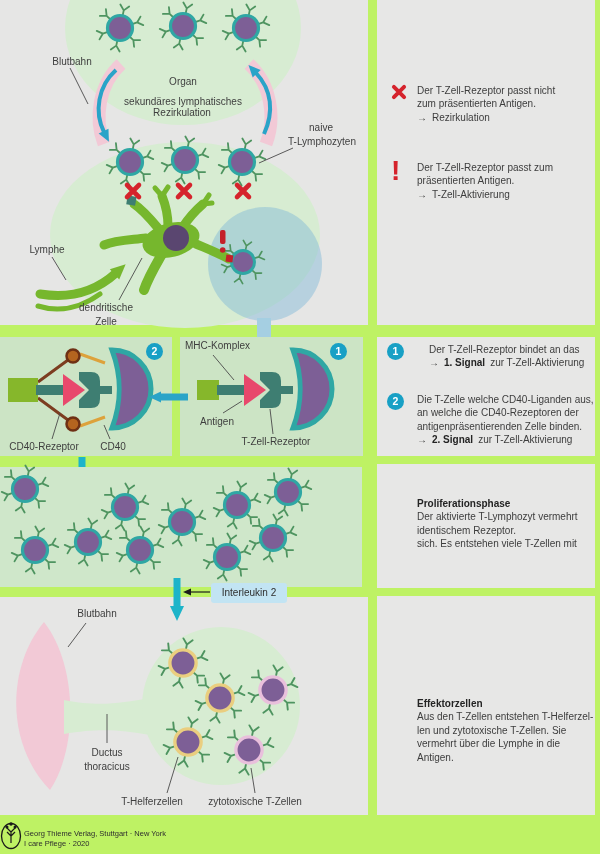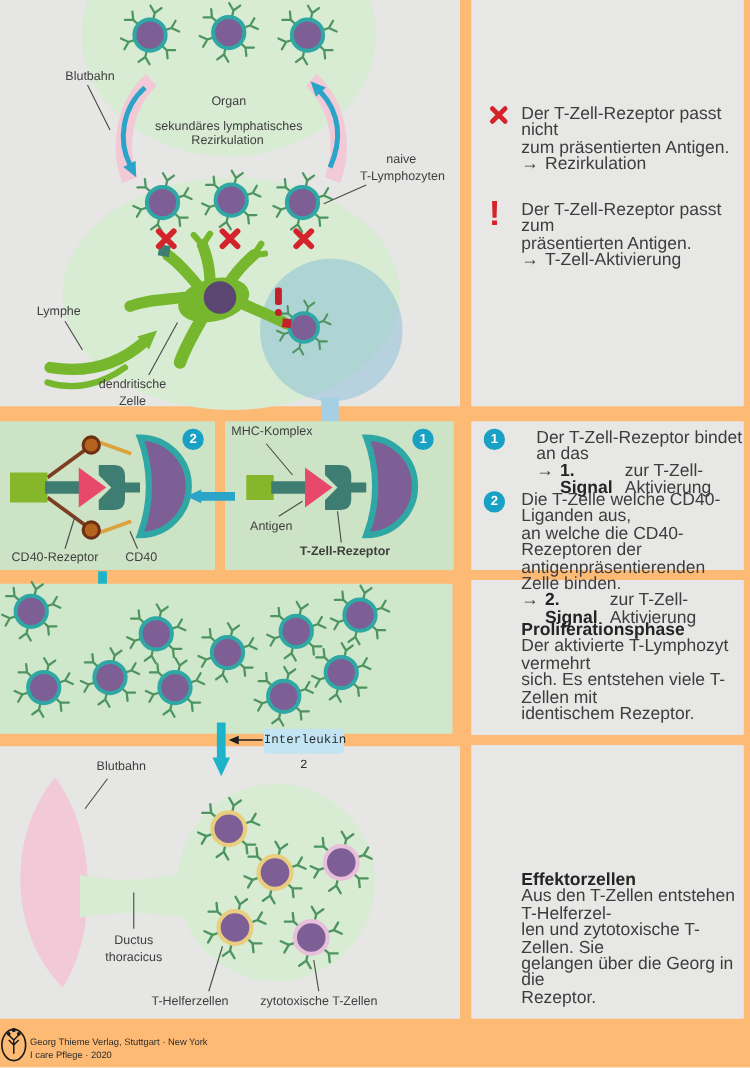--- a/index.html
+++ b/index.html
@@ -1,30 +1,30 @@
 <!DOCTYPE html>
 <html><head>
 <meta charset="utf-8">
 <style>
   html,body{margin:0;padding:0;background:#fff;}
-  #canvas{position:relative;width:600px;height:854px;background:#fdba74;overflow:hidden;
+  #canvas{position:relative;width:600px;height:854px;background:#bef264;overflow:hidden;
           font-family:"Liberation Sans",sans-serif;}
   #art{position:absolute;left:0;top:0;}
   .lbl{position:absolute;font-size:10px;color:#3e3e3e;white-space:nowrap;
        transform:translateX(-50%);line-height:11px;}
   .lbl.la{transform:none;}
-  .note{position:absolute;width:178px;font-size:14px;color:#3d3d3d;line-height:13.4px;}
+  .note{position:absolute;width:178px;font-size:10px;color:#3d3d3d;line-height:13.4px;}
   .note .ttl{font-weight:bold;color:#242424;}
   .arw{display:flex;gap:5px;}
   .arw .b{font-weight:bold;color:#242424;}
   .badge{position:absolute;width:17px;height:17px;border-radius:50%;background:#18a0c5;
          color:#fff;font-size:10.5px;font-weight:bold;display:flex;align-items:center;
          justify-content:center;line-height:1;}
-  .ilbox{position:absolute;left:211px;top:583px;width:64px;height:20px;background:#c2e4f3;
-         border-radius:3px;font-size:10px;color:#2e2e2e;text-align:center;line-height:20px;font-family:Liberation Mono, monospace;}
+  .ilbox{position:absolute;left:211px;top:583px;width:76px;height:20px;background:#c2e4f3;
+         border-radius:3px;font-size:10px;color:#2e2e2e;text-align:center;line-height:20px;}
   .excl{position:absolute;left:391px;top:157px;color:#d5232c;font-size:28px;font-weight:bold;
         line-height:28px;}
   .foot{position:absolute;font-size:7.5px;color:#2e2e2e;line-height:9px;white-space:nowrap;}
 </style>
 </head>
 <body>
 
 <div id="canvas">
 
 <svg id="art" width="600" height="854" viewBox="0 0 600 854">
@@ -217,21 +217,21 @@
 <div class="lbl" style="left:183px;top:76px;">Organ</div>
 <div class="lbl" style="left:182px;top:107px;">Rezirkulation</div>
 <div class="lbl" style="left:321px;top:122px;">naive</div>
 <div class="lbl" style="left:322px;top:136px;">T-Lymphozyten</div>
 <div class="lbl" style="left:47px;top:244px;">Lymphe</div>
 <div class="lbl" style="left:106px;top:302px;">dendritische</div>
 <div class="lbl" style="left:106px;top:316px;">Zelle</div>
 
 <div class="lbl la" style="left:185px;top:340px;">MHC-Komplex</div>
 <div class="lbl" style="left:217px;top:416px;">Antigen</div>
-<div class="lbl" style="left:276px;top:436px;font-weight:bold;">T-Zell-Rezeptor</div>
+<div class="lbl" style="left:276px;top:436px;">T-Zell-Rezeptor</div>
 <div class="lbl" style="left:44px;top:441px;">CD40-Rezeptor</div>
 <div class="lbl" style="left:113px;top:441px;">CD40</div>
 
 <div class="badge" style="left:330px;top:343px;">1</div>
 <div class="badge" style="left:146px;top:343px;">2</div>
 
 <div class="ilbox">Interleukin 2</div>
 
 <div class="lbl" style="left:97px;top:608px;">Blutbahn</div>
 <div class="lbl" style="left:107px;top:747px;">Ductus</div>
@@ -276,28 +276,28 @@
   <div class="arw">
     <span>→</span>
     <span class="b">2. Signal</span>
     <span>zur T-Zell-Aktivierung</span>
   </div>
 </div>
 
 <div class="note" style="left:417px;top:497px;">
   <div class="ttl">Proliferationsphase</div>
   <div>Der aktivierte T-Lymphozyt vermehrt</div>
+  <div>identischem Rezeptor.</div>
   <div>sich. Es entstehen viele T-Zellen mit</div>
-  <div>identischem Rezeptor.</div>
 </div>
 
 <div class="note" style="left:417px;top:697px;">
   <div class="ttl">Effektorzellen</div>
   <div>Aus den T-Zellen entstehen T-Helferzel-</div>
   <div>len und zytotoxische T-Zellen. Sie</div>
-  <div>gelangen über die Georg in die</div>
-  <div>Rezeptor.</div>
+  <div>vermehrt über die Lymphe in die</div>
+  <div>Antigen.</div>
 </div>
 
 <div class="foot" style="left:24px;top:829px;">Georg Thieme Verlag, Stuttgart · New York</div>
 <div class="foot" style="left:24px;top:839px;text-align:center;">I care Pflege · 2020</div>
 
 </div>
 
 </body></html>

